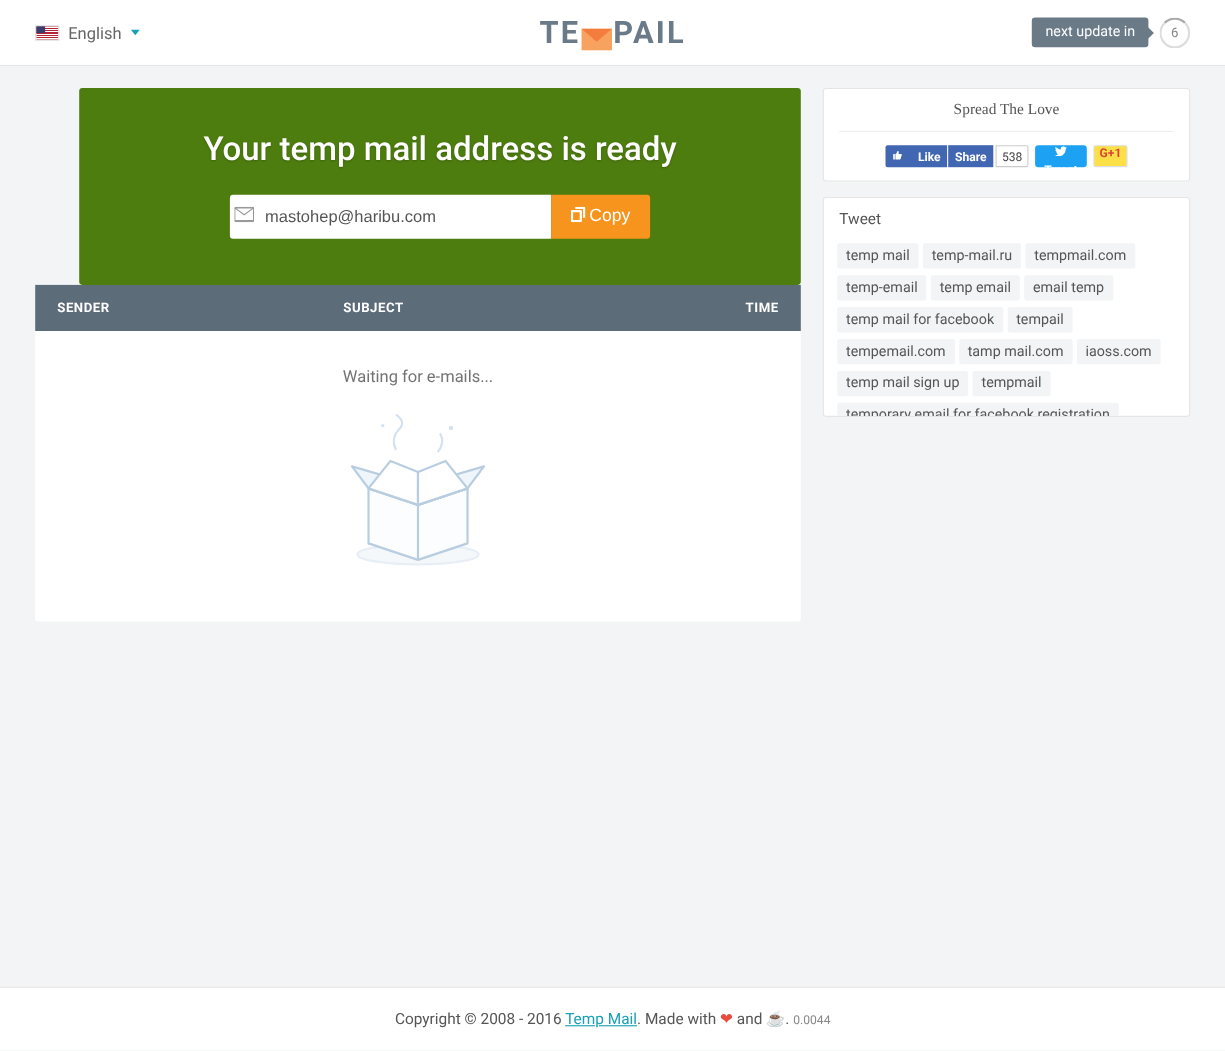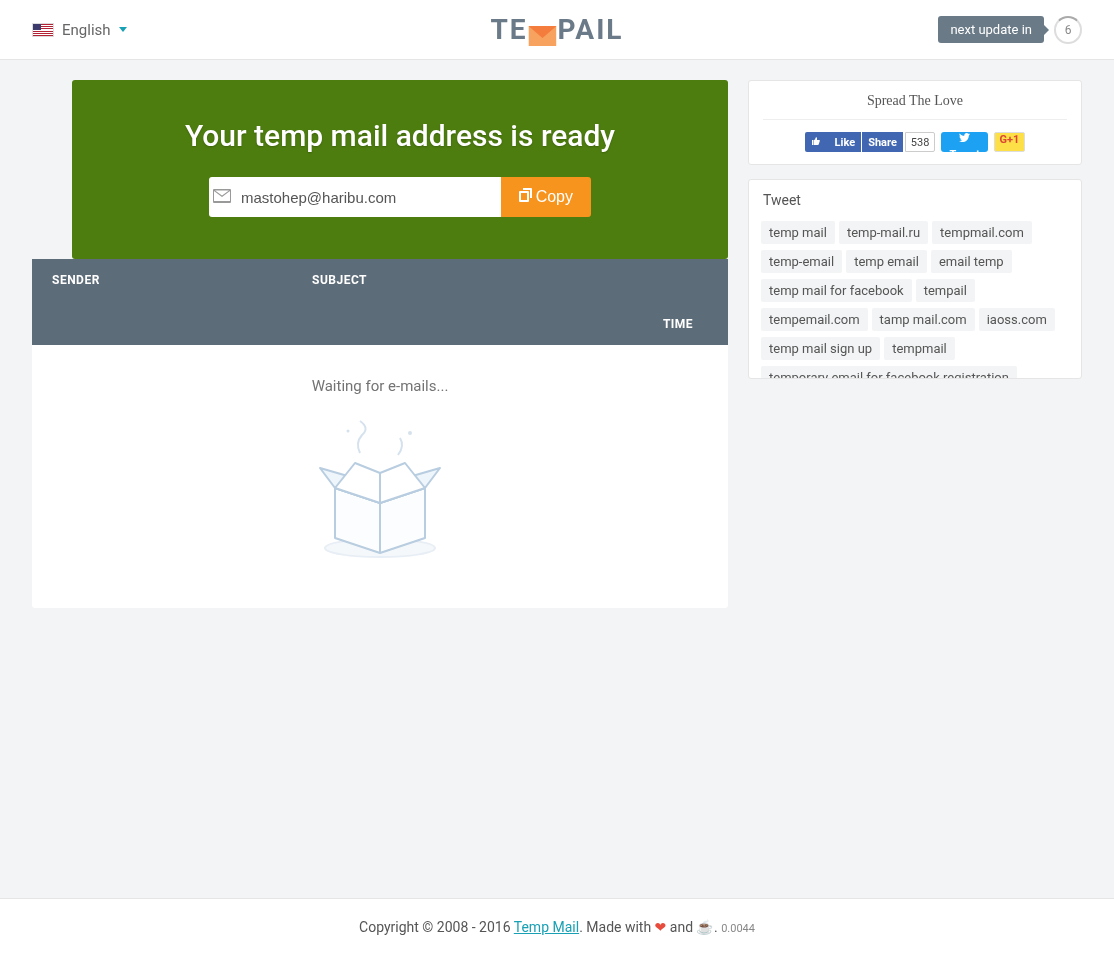--- a/index.html
+++ b/index.html
@@ -177,21 +177,21 @@
   background: #5d6c79;
   color: #fff;
   display: flex;
   padding: 14px 20px;
   font-size: 12px;
   font-weight: 700;
   letter-spacing: 0.5px;
 }
 .col-sender { width: 260px; }
 .col-subject { flex: 1; }
-.col-time { width: 60px; text-align: center; margin-top: 44px; }
+.col-time { width: 60px; text-align: right; }
 .inbox-body {
   background: #fff;
   text-align: center;
   padding: 32px 20px 42px;
   border-radius: 0 0 3px 3px;
 }
 .waiting-text {
   color: #737373;
   font-size: 15px;
   margin-bottom: 18px;

